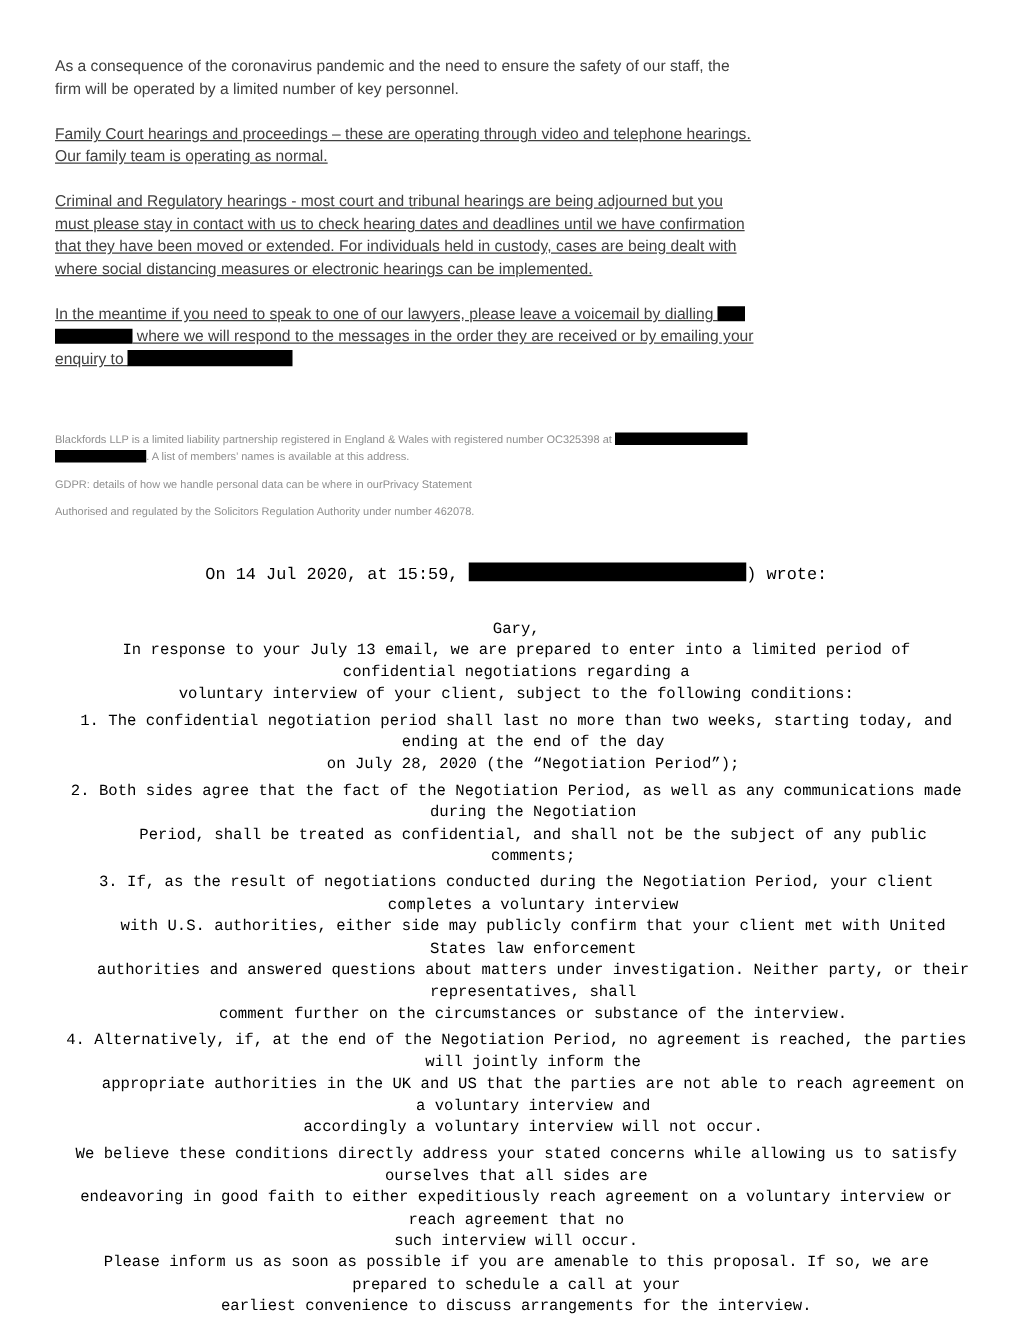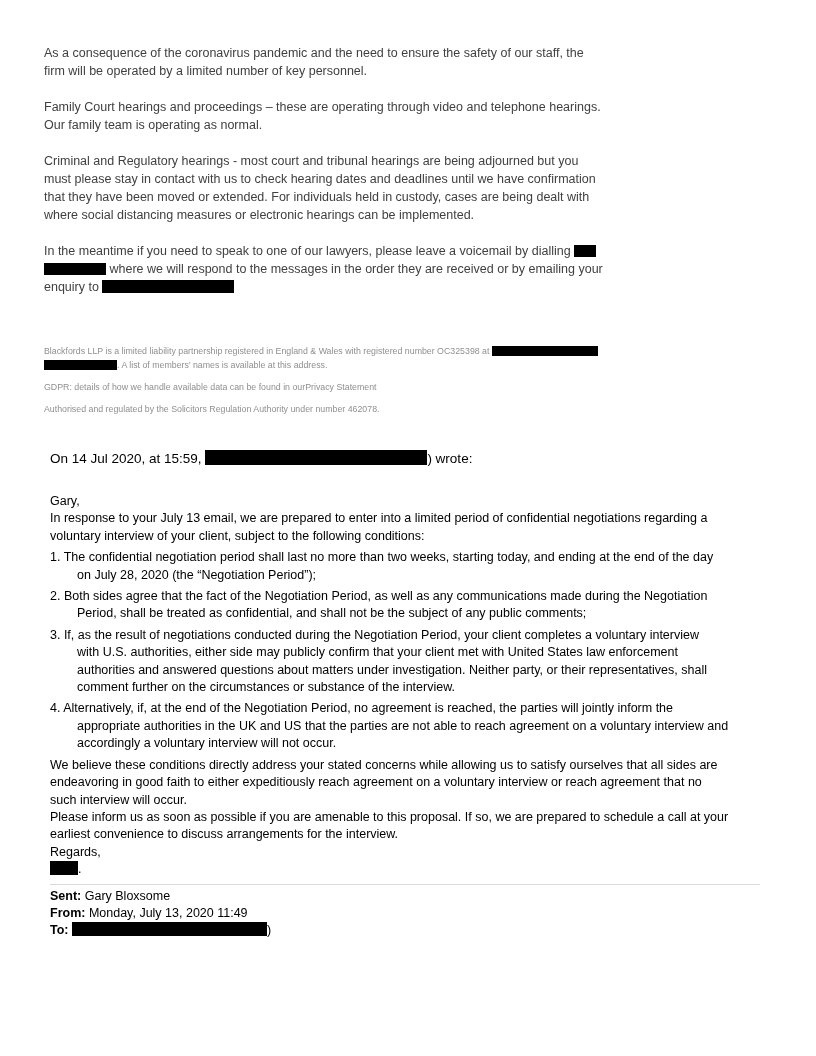--- a/index.html
+++ b/index.html
@@ -5,28 +5,28 @@
   html, body { margin: 0; padding: 0; background: #ffffff; }
   body {
     width: 816px; height: 1056px;
     position: relative; overflow: hidden;
     font-family: "Liberation Sans", sans-serif;
   }
   .page { padding: 44px 40px 0 44px; }
 
   
   .notice { color: #404040; font-size: 12.5px; line-height: 18px; }
-  .notice .para + .para { margin-top: 18px; }
+  .notice .para + .para { margin-top: 18px; text-decoration: underline; }
 
   
   .legal { margin-top: 48px; color: #8f8f8f; font-size: 8.8px; line-height: 14px; }
   .legal .para + .para { margin-top: 8px; }
 
   
-  .serif { font-family: Liberation Sans, sans-serif; color: #000000; }
+  .serif { font-family: Liberation Mono, monospace; color: #000000; text-align: center; }
   .attribution { margin: 34px 0 0 6px; font-size: 13.5px; line-height: 18px; }
   .warning { margin: 69px 0 0 6px; font-size: 12.5px; line-height: 16px; color: #ee4c38; }
   .message { margin: 25px 0 0 6px; font-size: 12.5px; line-height: 17.4px; }
   .message .item { margin: 4px 0; padding-left: 27px; text-indent: -27px; }
   .divider {
     border: none; border-top: 1px solid #d9d9d9;
     margin: 5px 0 3px 6px; width: 710px;
   }
   .headers { margin-left: 6px; font-size: 12.5px; line-height: 17.4px; }
   .headers b { font-weight: bold; }
@@ -44,21 +44,21 @@
 
   <div class="notice">
       <div class="para">As a consequence of the coronavirus pandemic and the need to ensure the safety of our staff, the<br>firm will be operated by a limited number of key personnel.</div>
       <div class="para">Family Court hearings and proceedings – these are operating through video and telephone hearings.<br>Our family team is operating as normal.</div>
       <div class="para">Criminal and Regulatory hearings - most court and tribunal hearings are being adjourned but you<br>must please stay in contact with us to check hearing dates and deadlines until we have confirmation<br>that they have been moved or extended. For individuals held in custody, cases are being dealt with<br>where social distancing measures or electronic hearings can be implemented.</div>
       <div class="para">In the meantime if you need to speak to one of our lawyers, please leave a voicemail by dialling <span class="redact" style="width: 22px; height: 12px;"></span><br><span class="redact" style="width: 62px; height: 12px;"></span> where we will respond to the messages in the order they are received or by emailing your<br>enquiry to <span class="redact" style="width: 132px; height: 13px;"></span></div>
     </div>
 
   <div class="legal">
       <div class="para">Blackfords LLP is a limited liability partnership registered in England &amp; Wales with registered number OC325398 at <span class="redact" style="width: 106px; height: 10px;"></span><br><span class="redact" style="width: 73px; height: 10px;"></span>. A list of members’ names is available at this address.</div>
-      <div class="para">GDPR: details of how we handle available data can be found in ourPrivacy Statement</div>
+      <div class="para">GDPR: details of how we handle personal data can be where in ourPrivacy Statement</div>
       <div class="para">Authorised and regulated by the Solicitors Regulation Authority under number 462078.</div>
     </div>
 
   <div class="attribution serif">On 14 Jul 2020, at 15:59, <span class="redact" style="width: 222px; height: 15px;"></span>) wrote:</div>
 
 
   <div class="message serif">
     <div>Gary,<br>In response to your July 13 email, we are prepared to enter into a limited period of confidential negotiations regarding a<br>voluntary interview of your client, subject to the following conditions:</div>
     <div>
         <div class="item">1. The confidential negotiation period shall last no more than two weeks, starting today, and ending at the end of the day<br>on July 28, 2020 (the “Negotiation Period”);</div>

